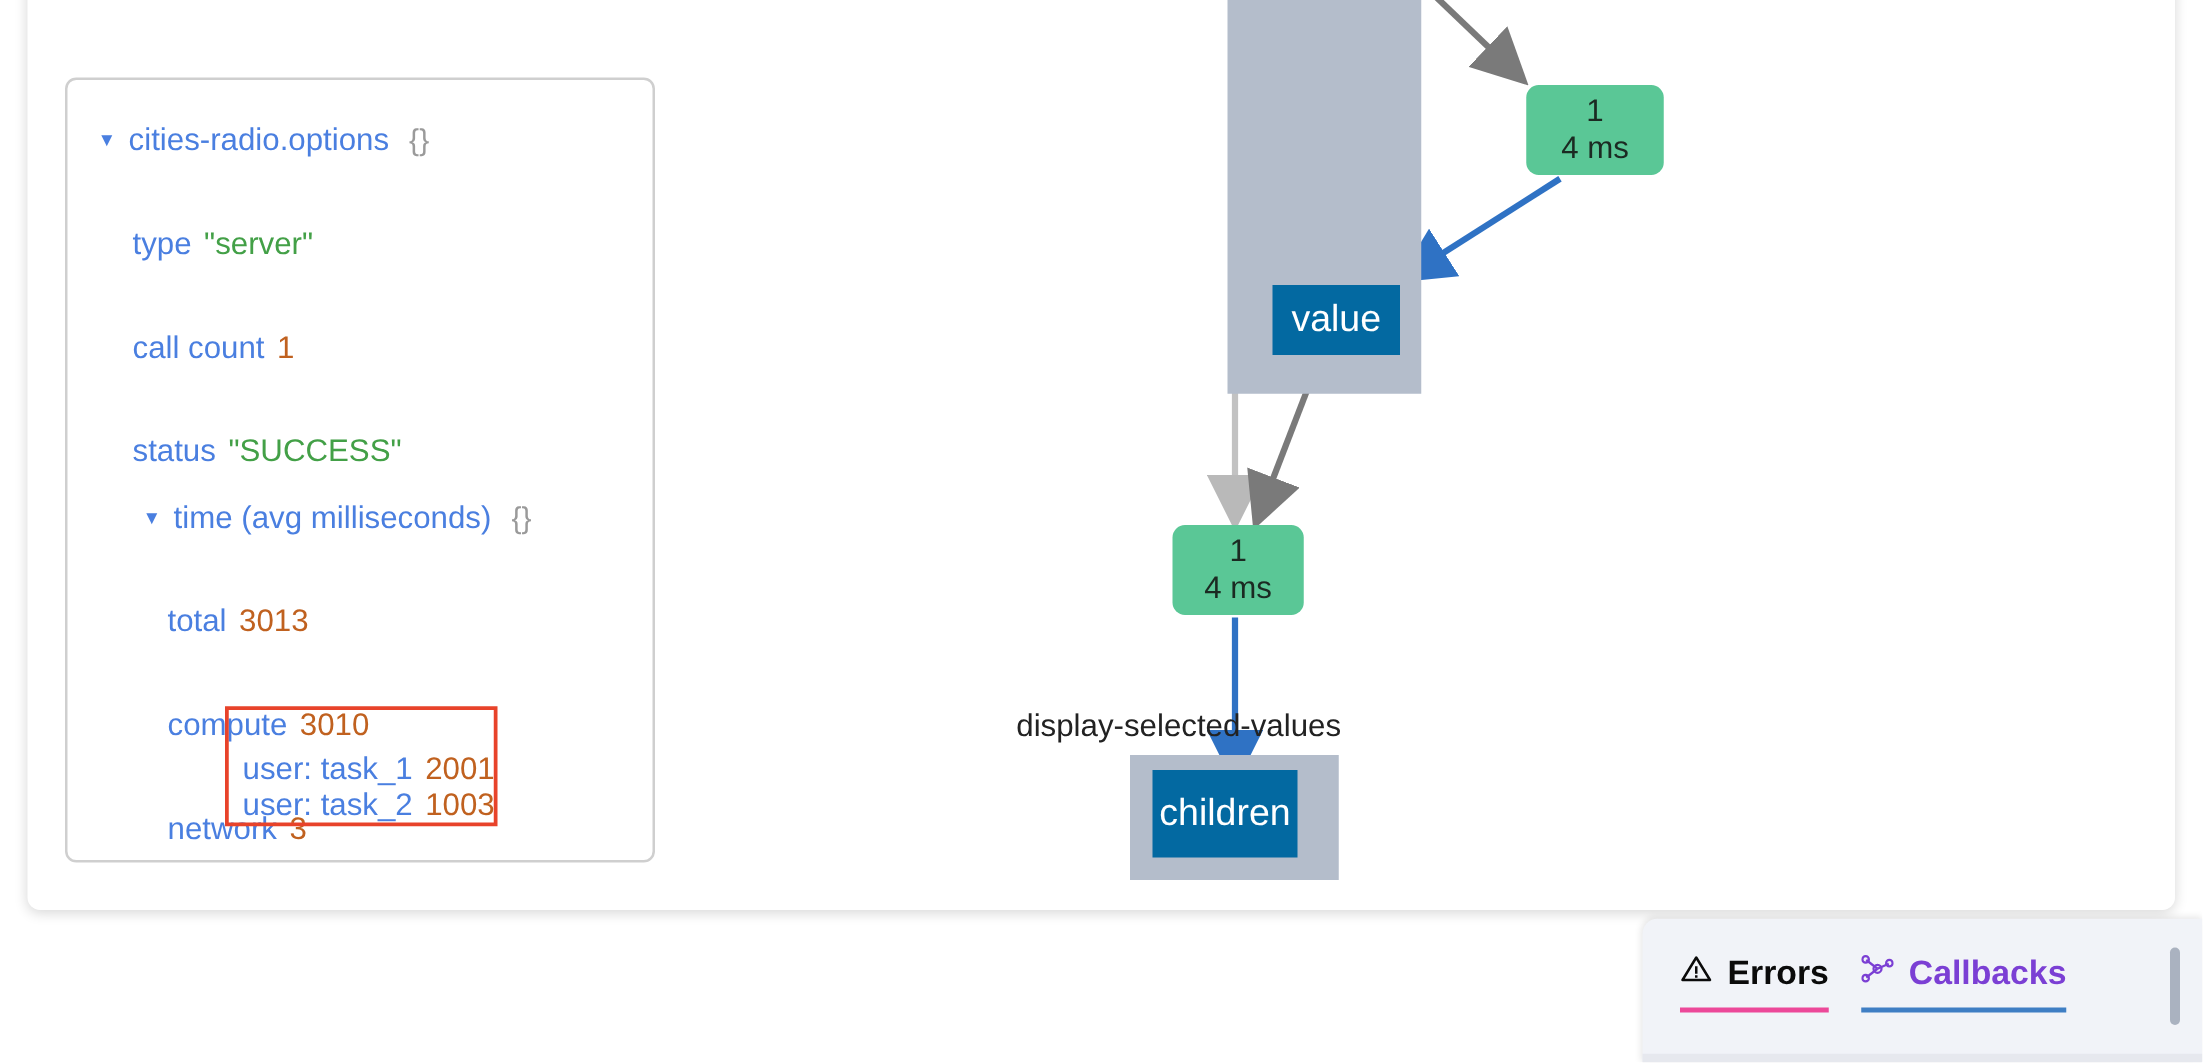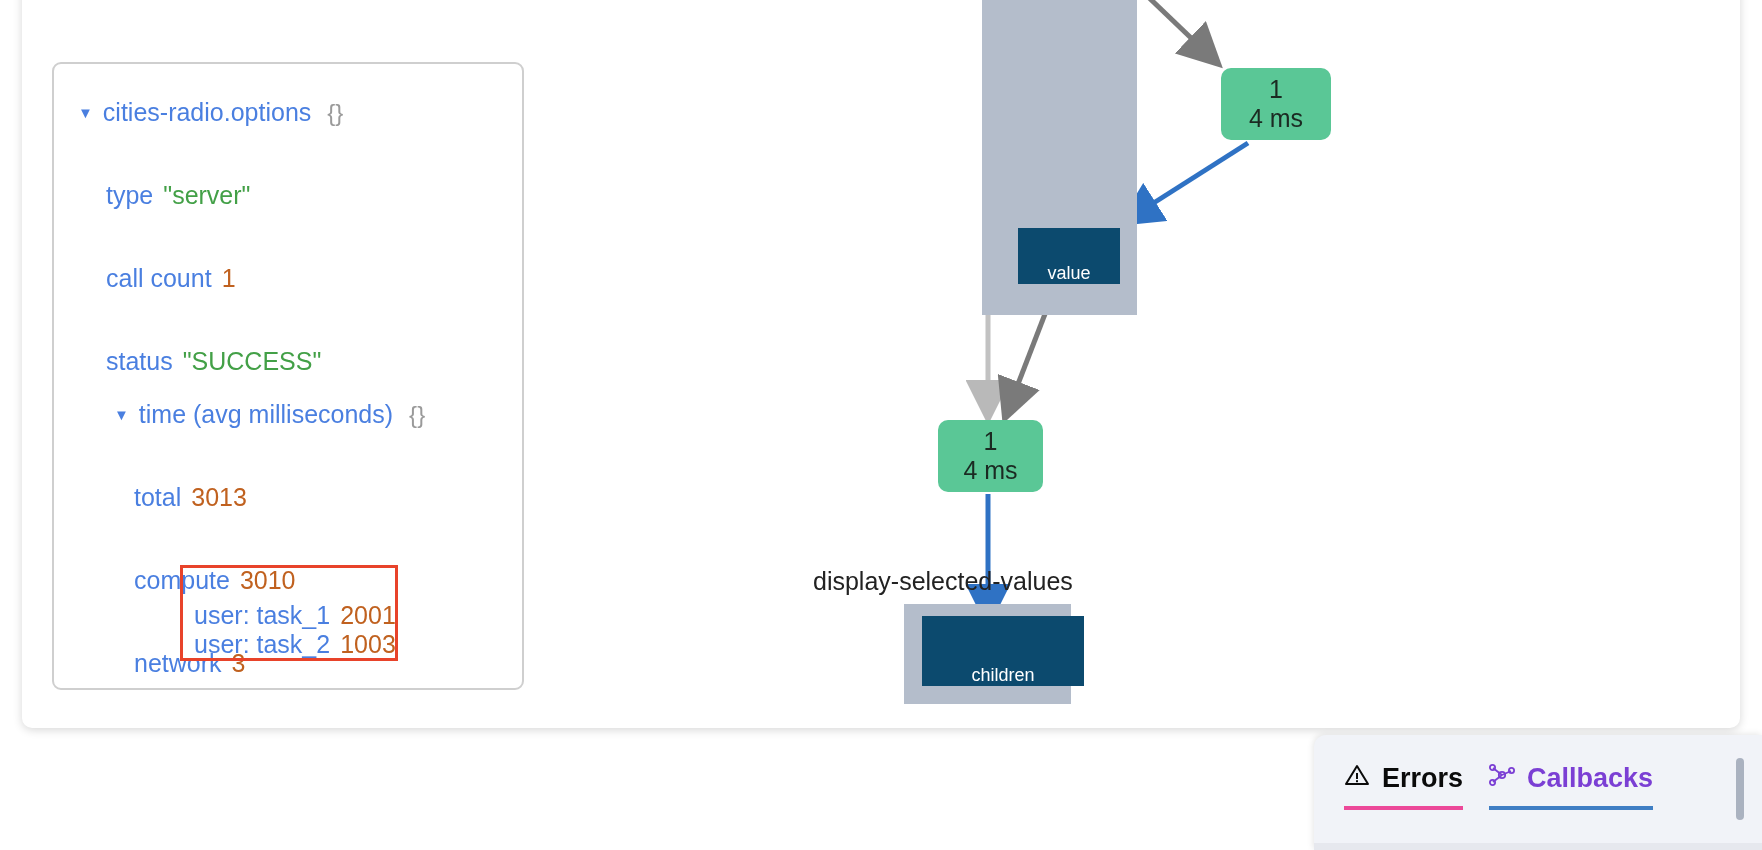--- a/index.html
+++ b/index.html
@@ -104,29 +104,29 @@
   }
   .gray-box-bottom {
     left: 904px;
     top: 604px;
     width: 167px;
     height: 100px;
   }
 
   .blue-node {
     position: absolute;
-    background: #0c4a6e;
+    background: #0369a1;
     color: #ffffff;
     display: flex;
-    align-items: flex-end;
+    align-items: center;
     justify-content: center;
-    font-size: 18px;
+    font-size: 30px;
   }
   .node-value    { left: 1018px; top: 228px; width: 102px; height: 56px; }
-  .node-children { left: 922px; top: 616px; width: 162px; height: 70px; }
+  .node-children { left: 922px; top: 616px; width: 116px; height: 70px; }
 
   .green-node {
     position: absolute;
     background: #5ac796;
     border-radius: 10px;
     color: #1b2a22;
     display: flex;
     flex-direction: column;
     align-items: center;
     justify-content: center;

